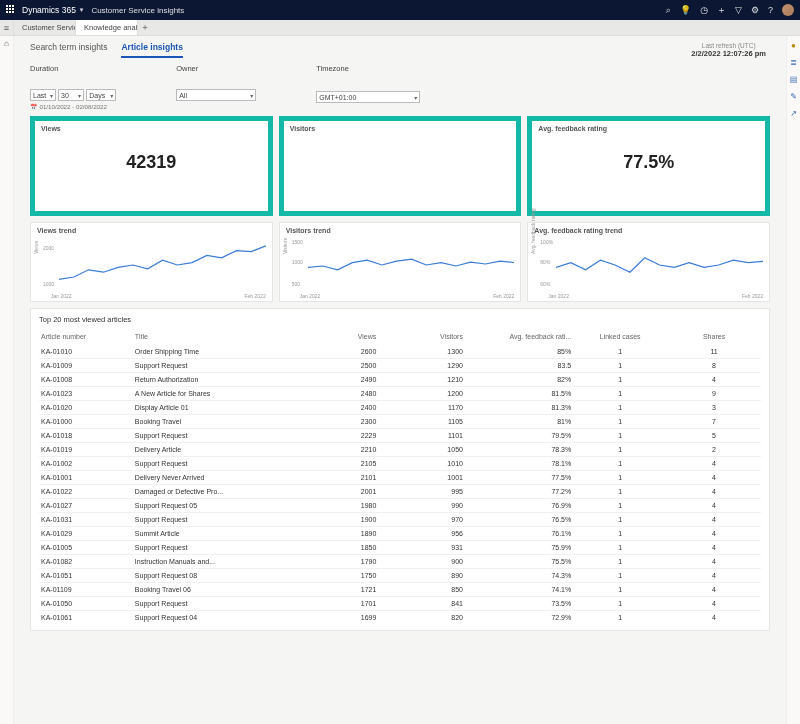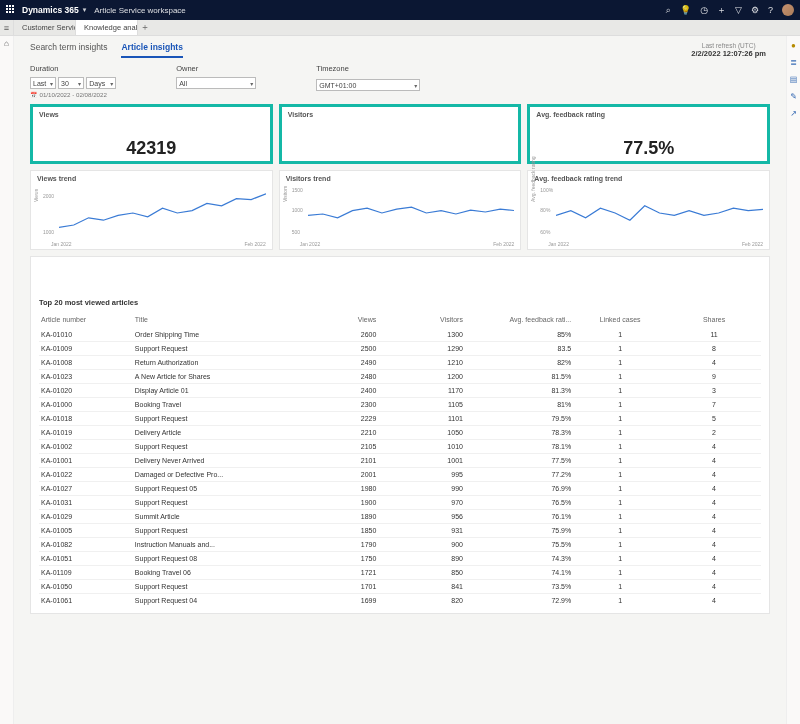--- a/index.html
+++ b/index.html
@@ -2,21 +2,21 @@
 <html><head>
 <meta charset="utf-8">
 <style>
 * { box-sizing: border-box; margin: 0; padding: 0; }
 body { font-family: "Segoe UI", Arial, sans-serif; font-size: 8px; background: #f5f5f3; color: #333; width: 800px; height: 724px; overflow: hidden; }
 
 
 .topbar { background: #0b1733; height: 20px; display: flex; align-items: center; color: #fff; padding: 0 6px; }
 .waffle { width: 10px; height: 10px; display: grid; grid-template-columns: repeat(3,2px); grid-template-rows: repeat(3,2px); gap:1px; margin-right:6px;}
 .waffle span { background:#fff; }
-.brand { font-size: 8.5px; font-weight: 700; margin-right: 4px; }
+.brand { font-size: 8.5px; font-weight: 400; margin-right: 4px; }
 .chev { font-size:7px; margin-right:8px; opacity:.8;}
 .workspace { font-size: 8px; opacity:.85; }
 .top-icons { margin-left:auto; display:flex; gap:9px; align-items:center;}
 .top-icons span { font-size:9px; opacity:.85; cursor:pointer; position:relative;}
 .badge-dot{position:absolute;top:-1px;right:-2px;width:4px;height:4px;border-radius:50%;background:#d13438;}
 .avatar { width:12px;height:12px;border-radius:50%;background:linear-gradient(135deg,#e8a87c,#c38d5f);}
 
 
 .tabstrip { background:#e8e8e6;height:16px;display:flex;align-items:stretch;border-bottom:1px solid #ddd;}
 .hamb { width:14px;display:flex;align-items:center;justify-content:center;font-size:9px;color:#555;border-right:1px solid #ddd;}
@@ -34,45 +34,45 @@
 
 
 .content{position:absolute;left:14px;right:14px;top:36px;bottom:0;overflow:hidden;padding:0 0 6px 0;}
 .subtabs{display:flex;gap:14px;padding:6px 16px 0;font-size:8.5px;color:#555;}
 .subtab{padding-bottom:3px;cursor:pointer;}
 .subtab.active{color:#1a55b8;border-bottom:2px solid #1a55b8;font-weight:600;}
 .refresh{margin-left:auto;text-align:center;font-size:6.5px;color:#888;padding-right:4px;}
 .refresh .ts{color:#333;font-size:7.5px;font-weight:600;}
 
 .filters{display:flex;gap:60px;padding:6px 16px 2px;font-size:7.5px;color:#444;}
-.filtgrp label{display:block;margin-bottom:4px;}
+.filtgrp label{display:block;margin-bottom:16px;}
 .sel{border:1px solid #bbb;background:#fff;height:12px;font-size:7px;padding:0 2px;display:inline-flex;align-items:center;justify-content:space-between;}
 .sel .car{font-size:6px;color:#666;margin-left:2px;}
 .daterange{font-size:6.2px;color:#777;margin-top:2px;}
 .daterange::before{content:"\1F4C5";font-size:6px;margin-right:2px;}
 
 
 .cards{display:flex;gap:6px;padding:4px 16px 0;}
-.card{flex:1;background:#fff;border:3px solid #14b8a6;height:60px;padding:4px 6px;}
+.card{flex:1;background:#fff;border:5px solid #14b8a6;height:100px;padding:4px 6px;}
 .card .title{font-size:7px;color:#555;font-weight:600;}
 .card .big{font-size:18px;font-weight:600;text-align:center;margin-top:20px;color:#222;}
 
 
 .trendcards{display:flex;gap:6px;padding:6px 16px 0;}
 .tcard{flex:1;background:#fff;border:1px solid #e5e5e5;height:80px;padding:4px 6px;position:relative;}
 .tcard .title{font-size:7px;color:#555;font-weight:600;}
 .axis-lbl{position:absolute;left:2px;top:50%;transform:rotate(-90deg) translateX(8px);transform-origin:left top;font-size:5px;color:#999;}
 .xl{position:absolute;bottom:2px;left:20px;font-size:5px;color:#999;}
 .xr{position:absolute;bottom:2px;right:6px;font-size:5px;color:#999;}
 .ytick{position:absolute;left:12px;font-size:5px;color:#999;}
 svg.spark{position:absolute;left:28px;right:6px;top:18px;bottom:12px;width:calc(100% - 34px);height:48px;}
 
 
 .tablecard{margin:6px 16px 0;background:#fff;border:1px solid #e5e5e5;padding:6px 8px;}
-.tablecard .ttitle{font-size:7.5px;font-weight:700;color:#333;margin-bottom:6px;margin-top:35px;}
+.tablecard .ttitle{font-size:7.5px;font-weight:400;color:#333;margin-bottom:6px;}
 table{width:100%;border-collapse:collapse;font-size:7px;color:#333;}
 th{font-weight:400;color:#666;text-align:left;padding:3px 2px;border-bottom:2px solid transparent;}
 th.num,td.num{text-align:right;}
 th.ctr,td.ctr{text-align:center;}
 td{padding:3px 2px;border-top:1px solid #f0f0f0;}
 tbody tr:first-child td{border-top:none;}
 </style>
 </head>
 <body>
 
@@ -83,21 +83,21 @@
       <span></span>
       <span></span>
       <span></span>
       <span></span>
       <span></span>
       <span></span>
       <span></span>
     </div>
   <span class="brand">Dynamics 365</span>
   <span class="chev">▾</span>
-  <span class="workspace">Article Service workspace</span>
+  <span class="workspace">Customer Service insights</span>
   <div class="top-icons">
     <span>⌕</span>
     <span>💡<span class="badge-dot"></span></span>
     <span>◷</span>
     <span>＋</span>
     <span>▽</span>
     <span>⚙</span>
     <span>?</span>
     <span class="avatar"></span>
   </div>

